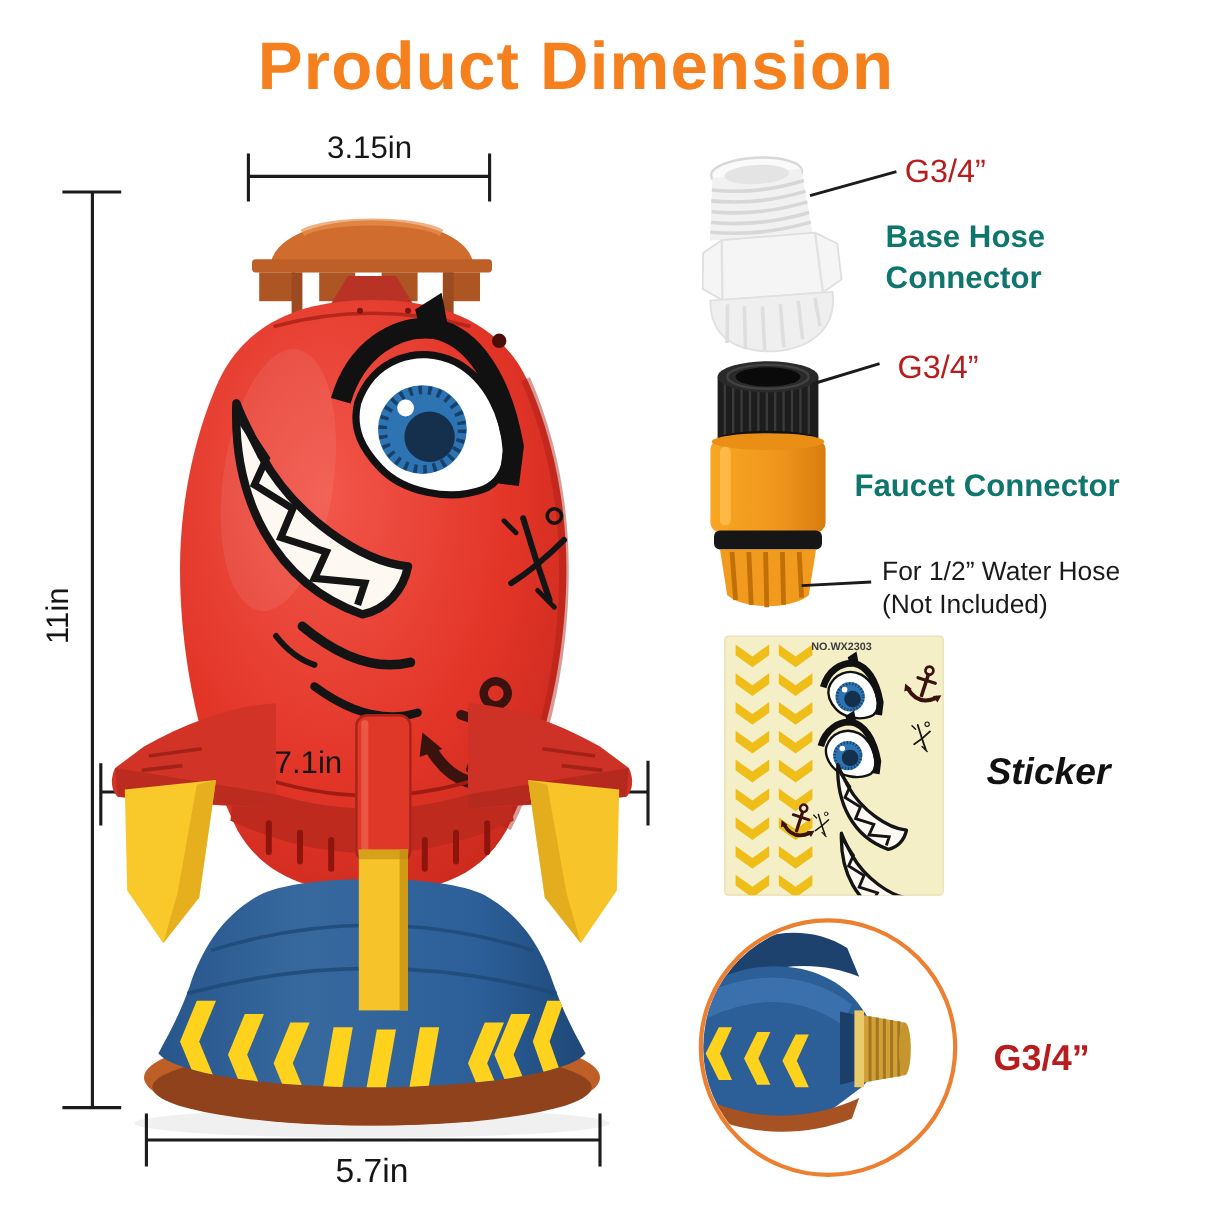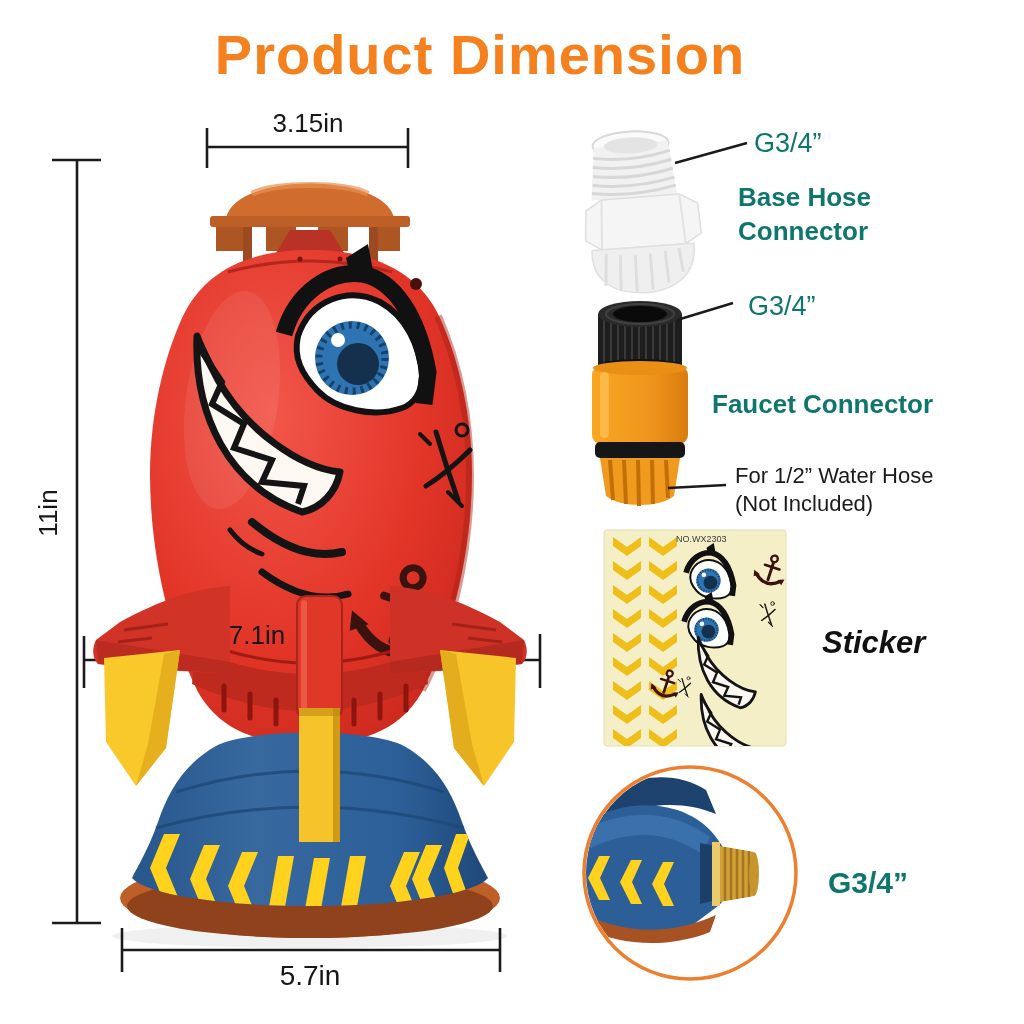--- a/index.html
+++ b/index.html
@@ -8,30 +8,30 @@
   #stage svg{position:absolute;left:0;top:0;}
   .lbl{position:absolute;white-space:pre;}
   #title{top:22px;left:0;right:0;text-align:center;font-weight:bold;font-size:56px;
          letter-spacing:1px;color:#F5811E;}
   .dim{font-size:26px;color:#161616;text-align:center;}
   #dim-top{left:207px;top:108px;width:202px;}
   #dim-height{left:-32px;top:496px;width:160px;height:34px;line-height:34px;
               transform:rotate(-90deg);}
   #dim-mid{left:177px;top:620px;width:160px;}
   #dim-base{left:209px;top:960px;width:202px;font-size:28px;}
-  .g34{font-size:27px;color:#0f766e;}
+  .g34{font-size:27px;color:#b91c1c;}
   #g34-base-hose{left:754px;top:128px;}
   #g34-faucet{left:748px;top:291px;}
   #g34-thread{left:828px;top:866px;font-weight:bold;font-size:30px;}
   .acc-name{font-weight:bold;font-size:26px;color:#0f766e;line-height:34px;}
   #base-hose-name{left:738px;top:180px;}
   #faucet-name{left:712px;top:371px;margin-top:16px;}
   #hose-note{left:735px;top:462px;font-size:22px;line-height:28px;color:#1b1b1b;}
   #sticker-name{left:822px;top:625px;font-weight:bold;font-size:31px;color:#111;font-style:italic;}
-  #sheet-code{left:676px;top:534px;font-size:9px;font-weight:normal;color:#3c3c3c;}
+  #sheet-code{left:676px;top:534px;font-size:9px;font-weight:bold;color:#3c3c3c;}
 </style>
 </head>
 <body>
 
 <div id="stage">
 
 <svg width="1024" height="1024" viewBox="0 0 1024 1024">
   <defs>
     <radialGradient id="bodyGrad" cx="0.38" cy="0.33" r="0.95">
       <stop offset="0" stop-color="#F2564A"></stop>

